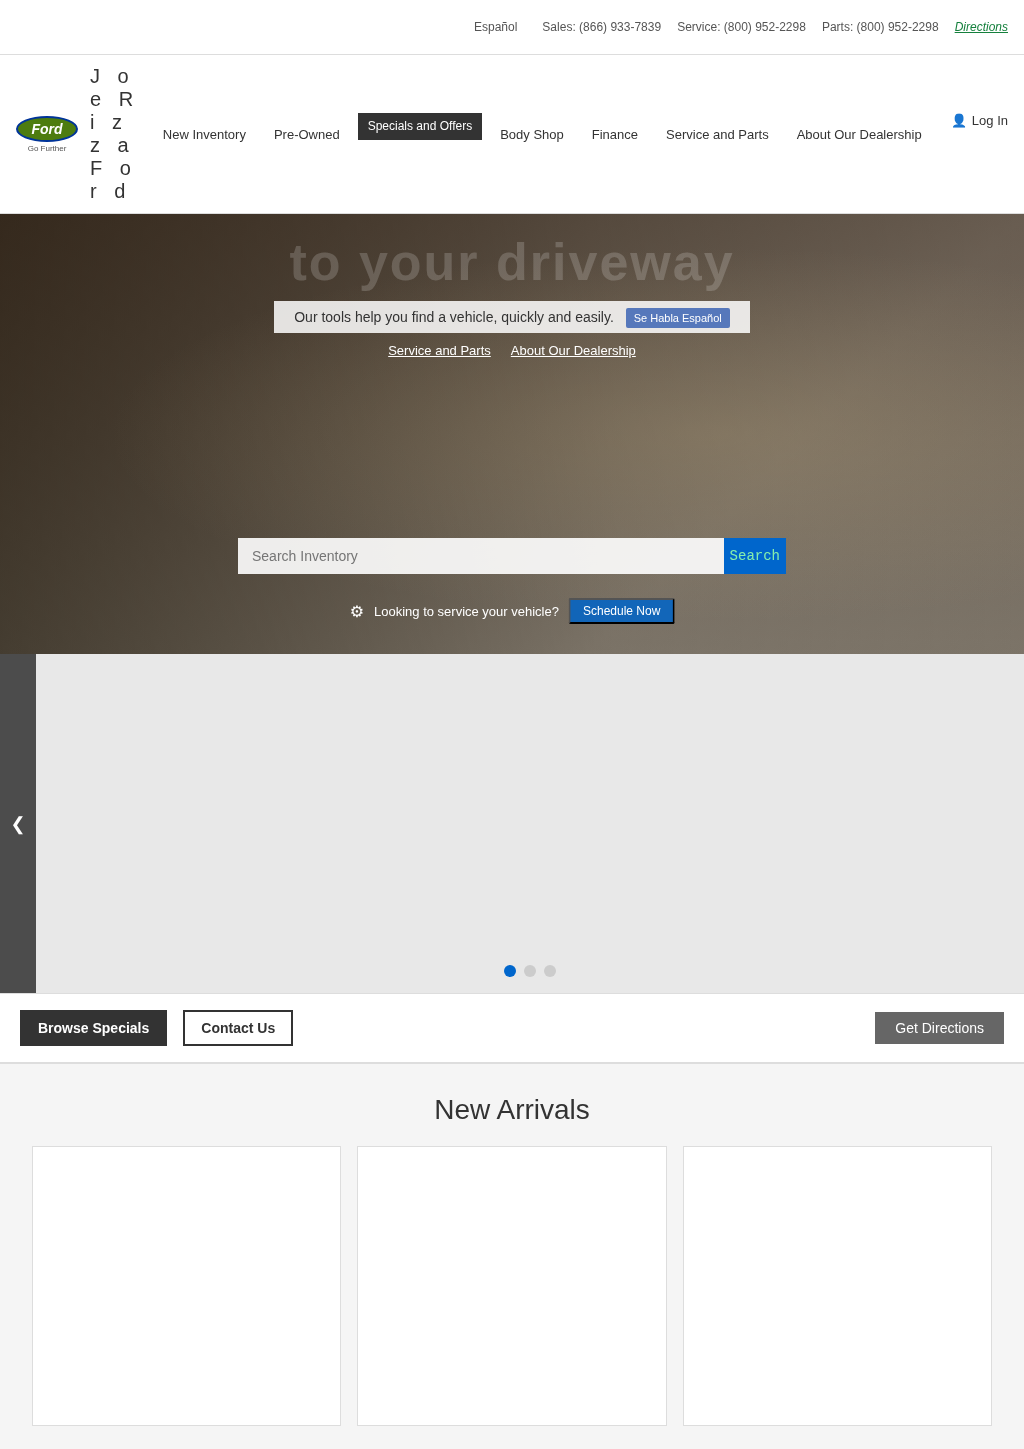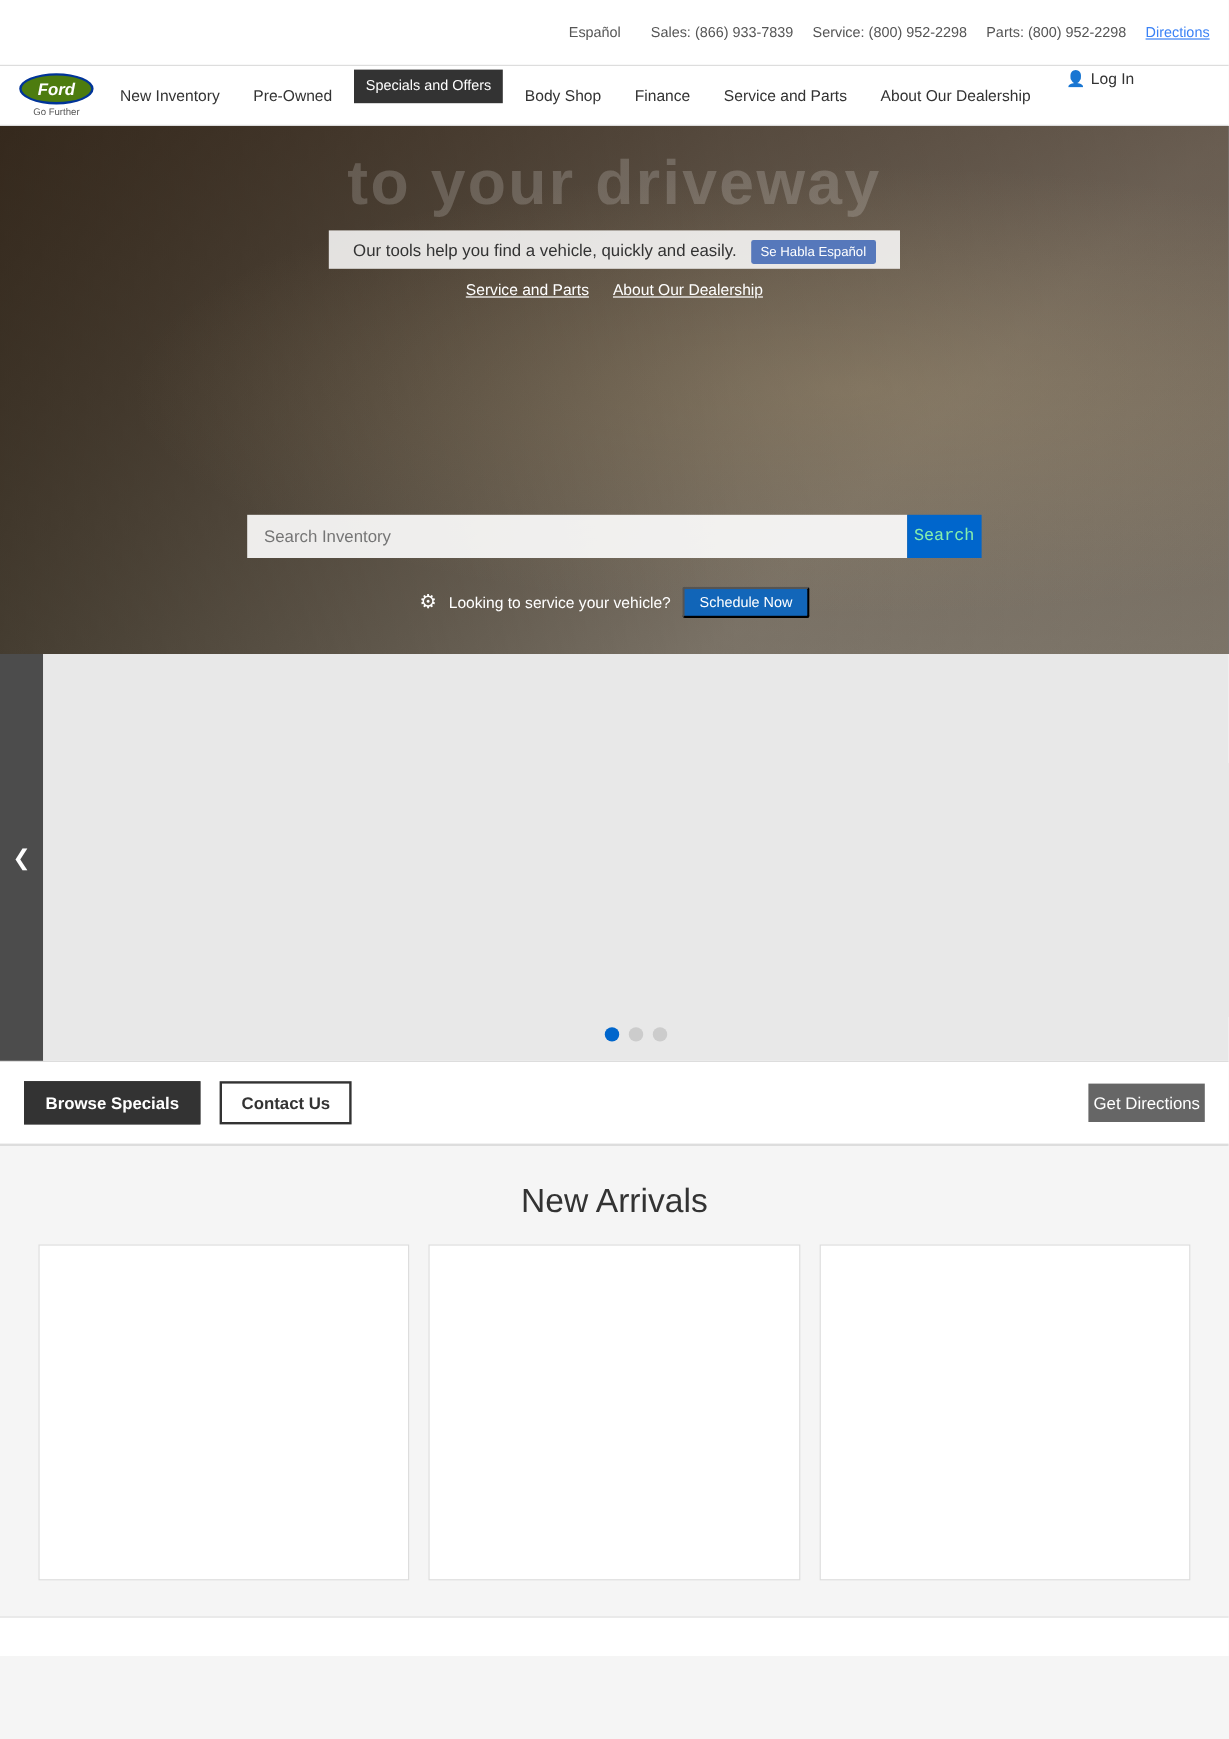--- a/index.html
+++ b/index.html
@@ -13,21 +13,21 @@
       align-items: center;
       justify-content: flex-end;
       padding: 20px 16px;
       font-size: 12px;
       color: #555;
       gap: 25px;
     }
     .top-bar-left { color: #555; }
     .top-bar-right { display: flex; align-items: center; gap: 16px; }
     .top-bar-right span { color: #555; }
-    .top-bar-directions { color: #3b82f6; text-decoration: underline; cursor: pointer; }
+    .top-bar-directions { color: #15803d; text-decoration: underline; cursor: pointer; font-style: italic; }
 
     
     .main-nav {
       background: #fff;
       display: flex;
       align-items: center;
       padding: 0 16px;
       border-bottom: 1px solid #ddd;
       position: relative;
       z-index: 10;
@@ -167,21 +167,21 @@
       padding: 4px 8px;
       font-size: 11px;
       border-radius: 2px;
       margin-left: 8px;
     }
     .hero-search-area {
       position: absolute;
       bottom: 80px;
       left: 50%;
       transform: translateX(-50%);
-      width: 612px;
+      width: 548px;
       display: flex;
       align-items: center;
     }
     .hero-search-input {
       flex: 1;
       padding: 10px 14px;
       font-size: 14px;
       border: none;
       background: rgba(255,255,255,0.9);
       color: #aaa;
@@ -286,21 +286,21 @@
     .cta-btn-dark {
       background: #333;
       color: #fff;
       border: 2px solid #333;
       text-align: center;
     }
     .cta-get-directions {
       margin-left: auto;
       background: #666;
       color: #fff;
-      padding: 8px 4px;
+      padding: 8px 20px;
       font-size: 14px;
       cursor: pointer;
       border: none;
     }
 
     
     .new-arrivals-section {
       background: #f5f5f5;
       padding: 30px 20px;
       text-align: center;
@@ -356,20 +356,21 @@
   </div>
 </div>
 
 <nav class="main-nav">
   <div class="logo-area">
     <div class="ford-oval">
       <span>Ford</span>
     </div>
     <span class="go-further">Go Further</span>
   </div>
+  <div class="dealer-name">J o e   R i z z a   F o r d</div>
   <div class="nav-links">
     <a class="nav-link">New Inventory</a>
     <a class="nav-link">Pre-Owned</a>
     <div class="nav-link-highlight">Specials and Offers</div>
     <a class="nav-link">Body Shop</a>
     <a class="nav-link">Finance</a>
     <a class="nav-link">Service and Parts</a>
     <a class="nav-link">About Our Dealership</a>
     <div class="log-in-btn">
       <span>👤</span>

